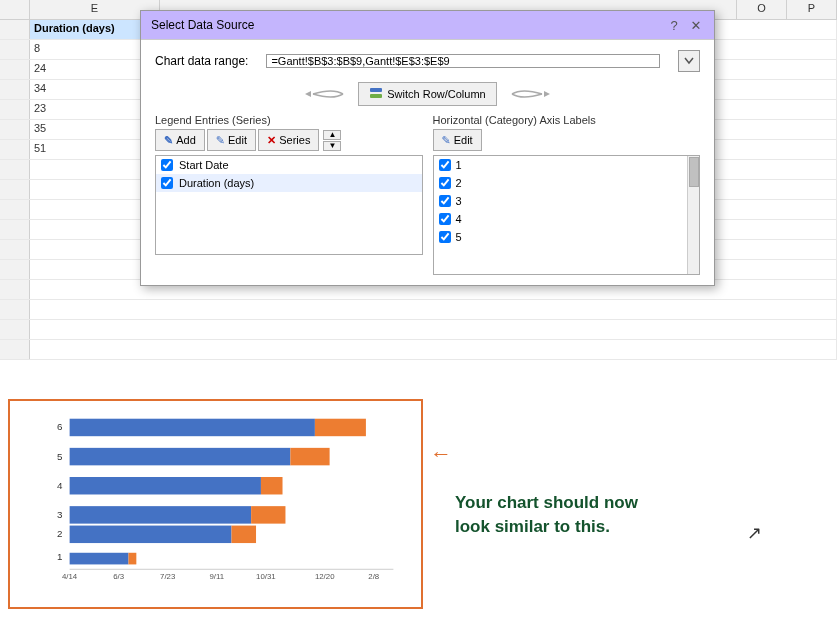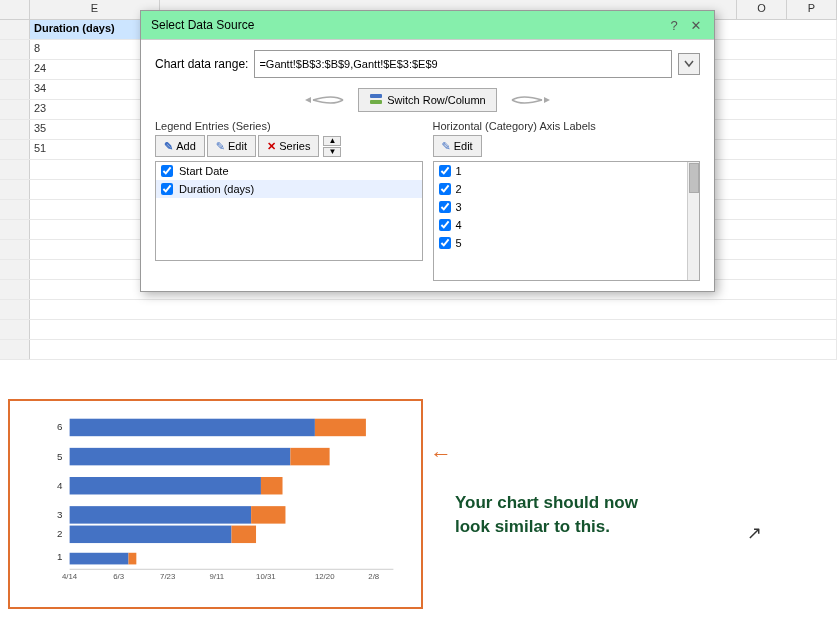--- a/index.html
+++ b/index.html
@@ -96,21 +96,21 @@
       top: 10px;
       left: 140px;
       width: 575px;
       background: #fff;
       border: 1px solid #999;
       box-shadow: 3px 3px 10px rgba(0,0,0,0.3);
       z-index: 10;
     }
 
     .dialog-titlebar {
-      background: #86efac;
+      background: #c4b5fd;
       border-bottom: 1px solid #ccc;
       padding: 6px 10px;
       display: flex;
       align-items: center;
       justify-content: space-between;
     }
 
     .dialog-title {
       font-size: 12px;
       font-weight: normal;
@@ -137,34 +137,34 @@
     }
 
     .dialog-body {
       padding: 10px 14px;
     }
 
     .data-range-row {
       display: flex;
       align-items: center;
       margin-bottom: 10px;
-      gap: 6px;
+      gap: 18px;
     }
 
     .data-range-label {
       font-size: 12px;
       white-space: nowrap;
     }
 
     .data-range-input {
       flex: 1;
       border: 1px solid #999;
       padding: 2px 4px;
       font-size: 11px;
-      height: 28px;
+      height: 14px;
       outline: none;
     }
 
     .data-range-btn {
       width: 22px;
       height: 22px;
       border: 1px solid #999;
       background: #f0f0f0;
       cursor: pointer;
       display: flex;

